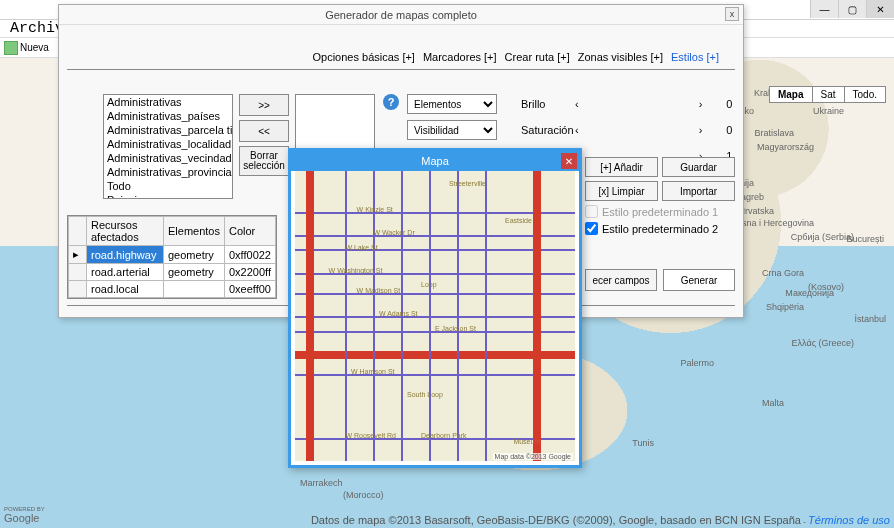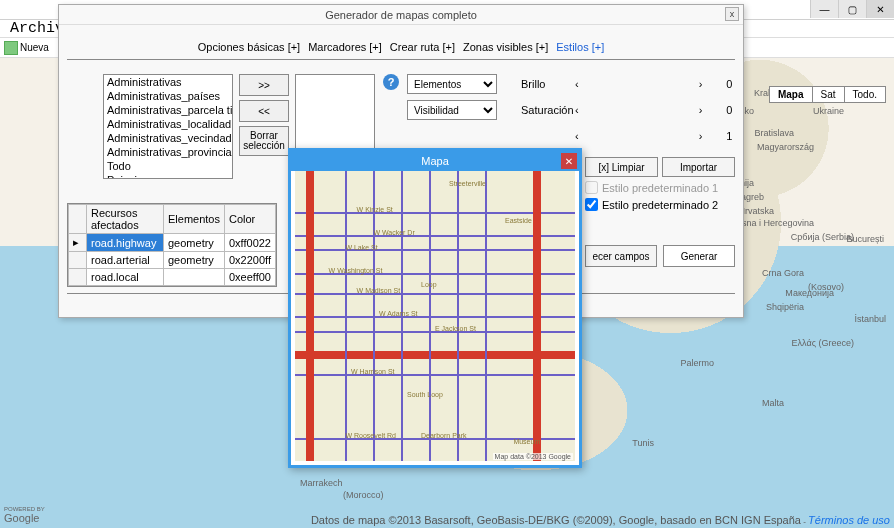--- a/index.html
+++ b/index.html
@@ -45,21 +45,21 @@
 .attribution { position: absolute; bottom: 2px; right: 4px; font-size: 8px; color: #555; z-index: 1; }
 .attribution a { color: #1a73e8; font-style: italic; }
 .google-logo { position: absolute; bottom: 4px; left: 4px; font-size: 10px; color: #666; z-index: 1; }
 .powered { font-size: 6px; display: block; }
 
 
 .dialog { position: absolute; top: 4px; left: 58px; width: 686px; height: 314px; background: #f8f8f8; border: 1px solid #aaa; box-shadow: 2px 2px 6px rgba(0,0,0,0.2); z-index: 5; }
 .dialog-title { height: 20px; display: flex; align-items: center; justify-content: center; font-size: 11px; color: #444; position: relative; border-bottom: 1px solid #ddd; }
 .dialog-close { position: absolute; right: 4px; top: 2px; width: 14px; height: 14px; border: 1px solid #aaa; background: #eee; font-size: 9px; display: flex; align-items: center; justify-content: center; cursor: pointer; }
 
-.dialog-tabs { display: flex; justify-content: center; padding: 8px 12px 4px; border-bottom: 1px solid #888; margin: 6px 8px; }
+.dialog-tabs { display: flex; justify-content: flex-end; padding: 8px 12px 4px; border-bottom: 1px solid #888; margin: 16px 8px; }
 .dtab { font-size: 11px; cursor: pointer; padding: 2px 4px; }
 .dtab.active { color: #1a5fd6; }
 
 .dialog-body { display: flex; padding: 8px; gap: 6px; margin-left: 36px; }
 
 .listbox { width: 130px; height: 105px; border: 1px solid #888; background: #fff; overflow-y: auto; font-size: 10px; }
 .listbox-item { padding: 1px 3px; cursor: pointer; white-space: nowrap; }
 
 .list-btns { display: flex; flex-direction: column; gap: 4px; width: 50px; }
 .list-btn { height: 22px; border: 1px solid #888; background: #f0f0f0; font-size: 10px; cursor: pointer; }
@@ -72,21 +72,21 @@
 .form-col { flex: 1; display: flex; flex-direction: column; gap: 6px; }
 .form-row { display: flex; align-items: center; gap: 8px; }
 .sel { width: 90px; height: 20px; border: 1px solid #888; background: #fff; font-size: 10px; padding: 0 2px; }
 .slider-row { display: flex; align-items: center; gap: 6px; font-size: 10px; }
 .slider-label { width: 60px; padding-left: 16px; }
 .slider-arrow { cursor: pointer; padding: 0 4px; }
 .slider-track { width: 100px; }
 .slider-val { width: 20px; text-align: right; }
 
 
-.table-wrap { margin: 16px 8px 0; border: 1px solid #888; background: #fff; }
+.table-wrap { margin: 8px 8px 0; border: 1px solid #888; background: #fff; }
 table { width: 100%; border-collapse: collapse; font-size: 10px; }
 th, td { border: 1px solid #bbb; padding: 2px 4px; text-align: left; }
 th { background: #f4f4f4; font-weight: normal; }
 .rowsel { width: 18px; background: #f4f4f4; }
 td.highlighted { background: #2d7fd6; color: #fff; }
 
 .bottom-divider { margin: 6px 8px 0; border-top: 1px solid #888; }
 
 
 .right-btns { position: absolute; right: 8px; top: 152px; width: 150px; display: flex; flex-direction: column; gap: 4px; }
@@ -268,20 +268,24 @@
         <td>road.local</td>
         <td></td>
         <td>0xeeff00</td>
       </tr>
     </tbody>
       </table>
   </div>
   <div class="bottom-divider"></div>
 
   <div class="right-btns">
+    <div class="btn-row">
+      <button class="btn">[+] Añadir</button>
+      <button class="btn">Guardar</button>
+    </div>
     <div class="btn-row">
       <button class="btn">[x] Limpiar</button>
       <button class="btn">Importar</button>
     </div>
     <label class="chk-row disabled">
       <input type="checkbox" disabled="" style="">
       <span>Estilo predeterminado 1</span>
     </label>
     <label class="chk-row">
       <input type="checkbox" checked="" style="">

